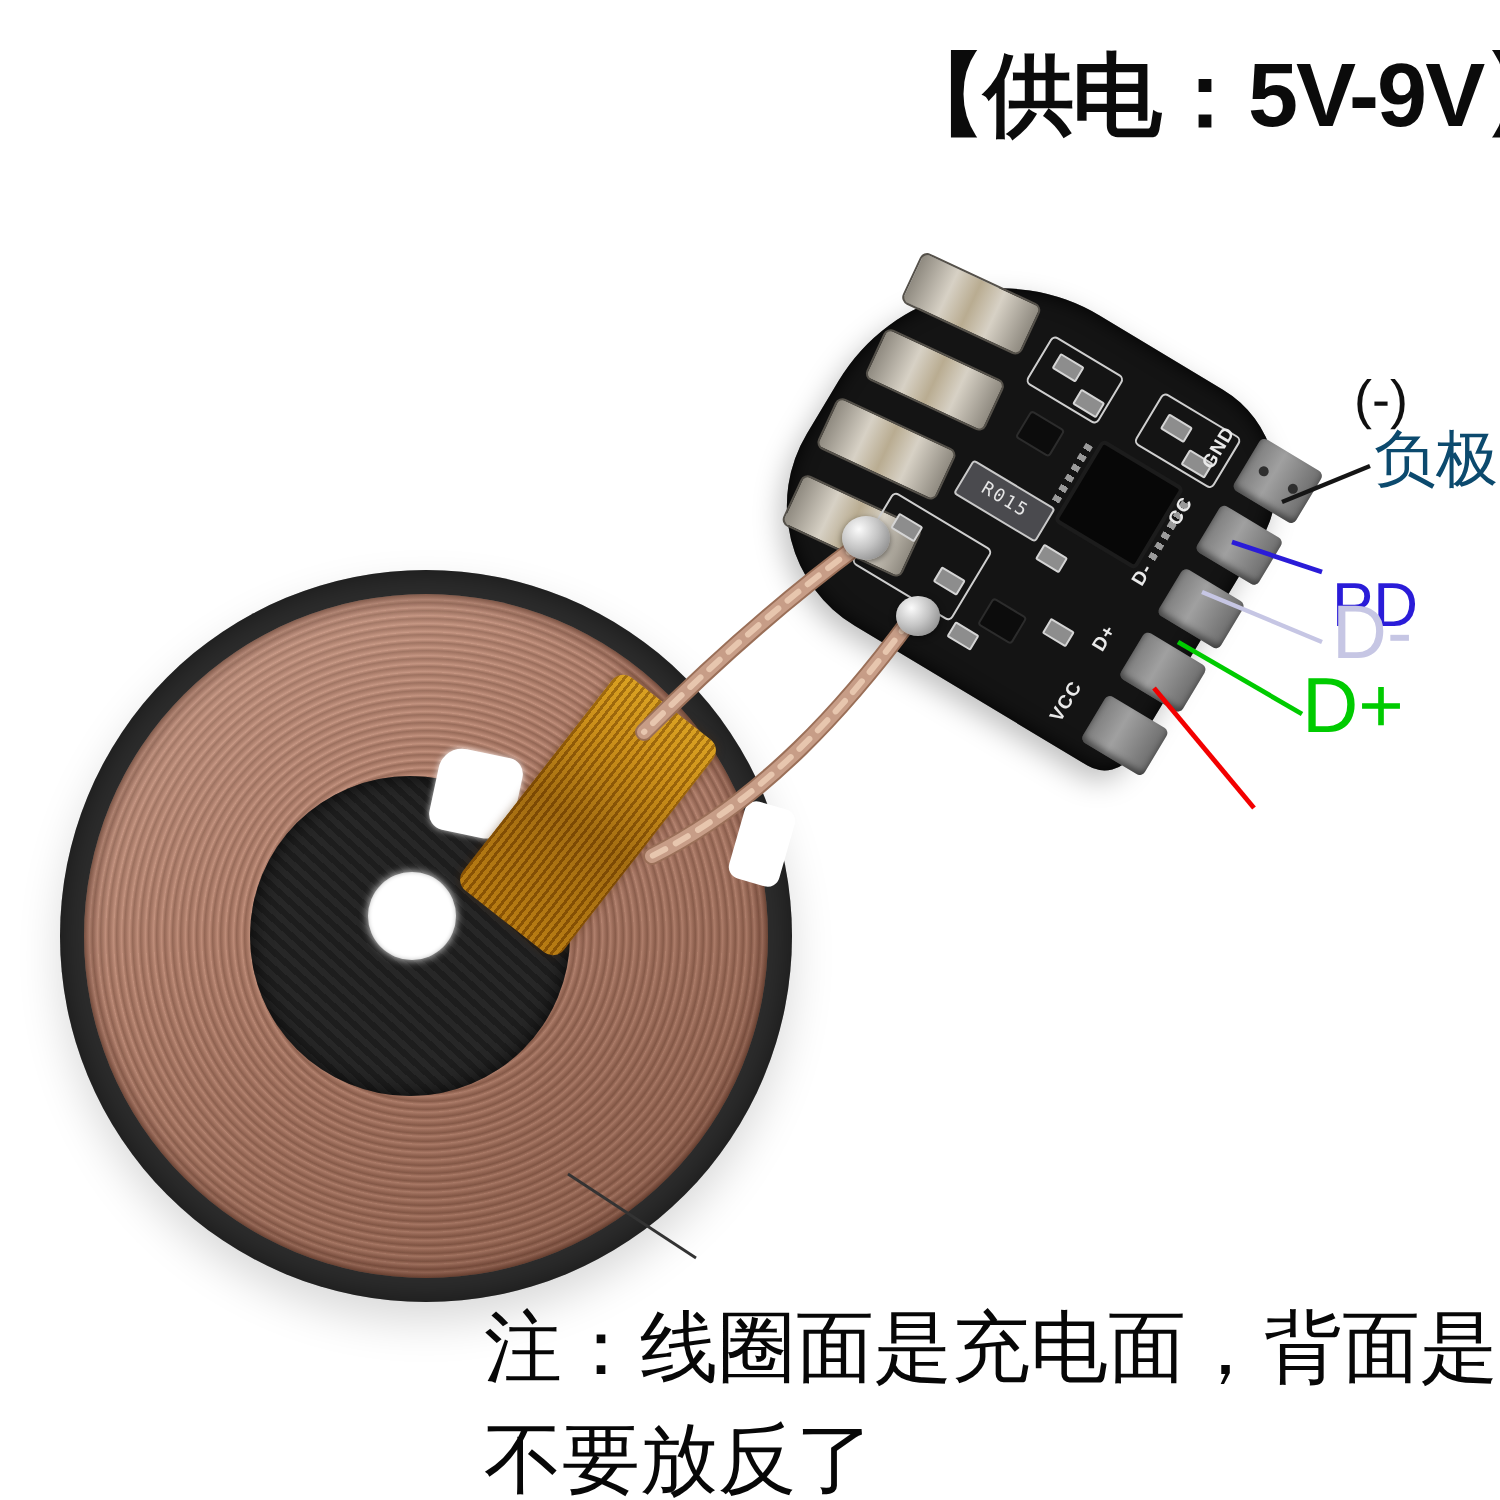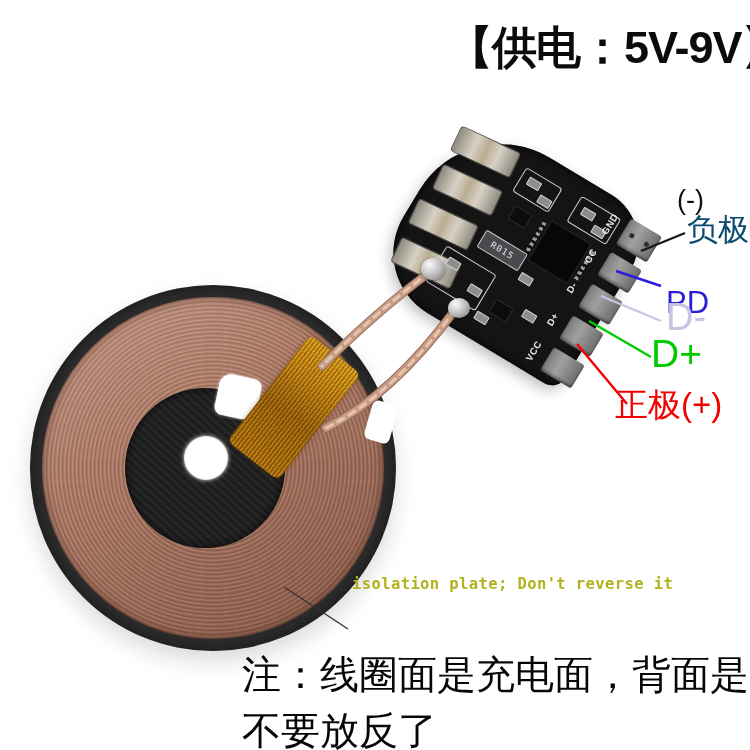--- a/index.html
+++ b/index.html
@@ -208,24 +208,22 @@
   </svg>
 
   <div class="abs blob z8" style="left:421px;top:258px;width:24px;height:22px;"></div>
   <div class="abs blob z8" style="left:448px;top:298px;width:22px;height:20px;"></div>
 
   <div class="abs lbl lbl-minus z9">(-)</div>
   <div class="abs lbl lbl-neg z9">负极</div>
   <div class="abs lbl lbl-pd z9">PD</div>
   <div class="abs lbl lbl-dm z9">D-</div>
   <div class="abs lbl lbl-dp z9">D+</div>
-  <div class="abs lbl lbl-pos z9">正极(+)</div>
 
   <div class="abs note-en z9">
-    <div>isolation plate; Don't reverse it</div>
   </div>
 
   <div class="abs note-cn z9">
     <div>注：线圈面是充电面，背面是隔磁板，</div>
     <div class="cn2">不要放反了</div>
   </div>
 
 </div>
 
 </body></html>

